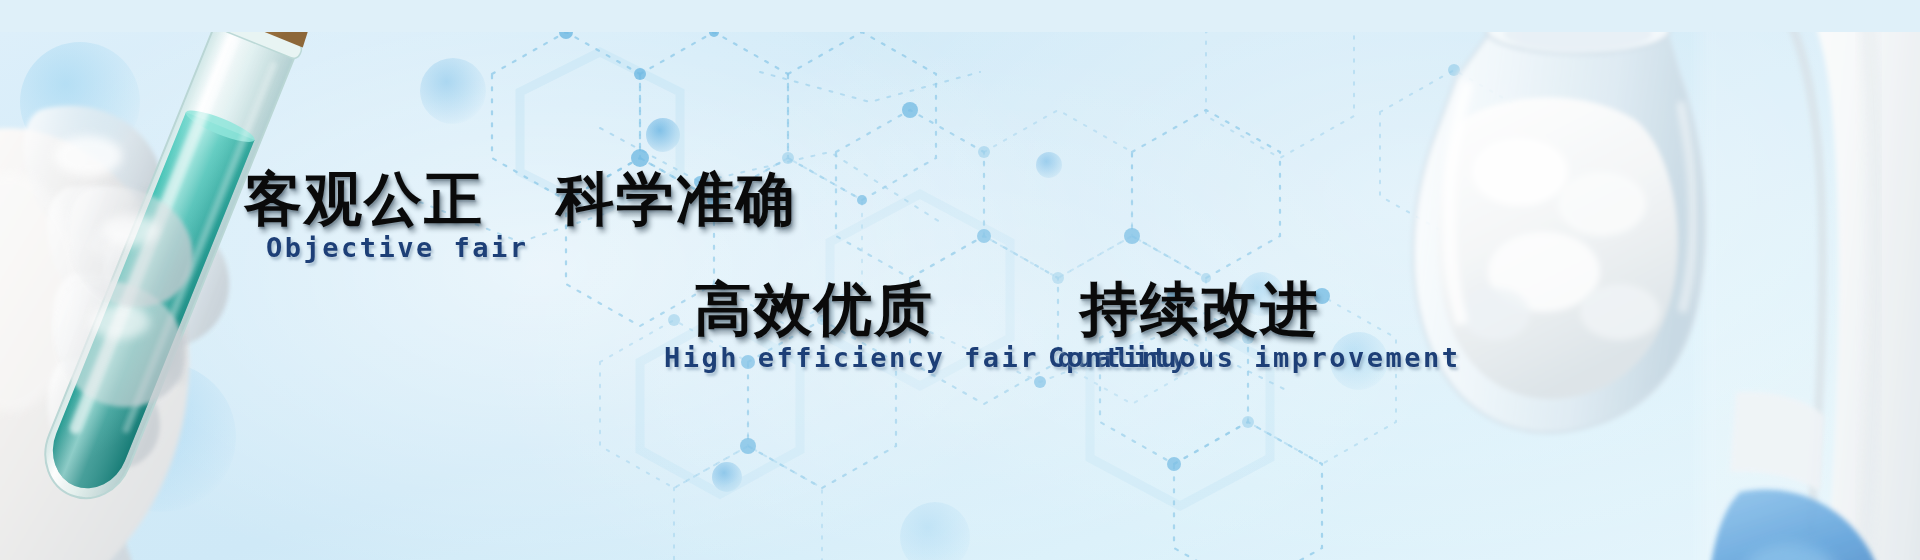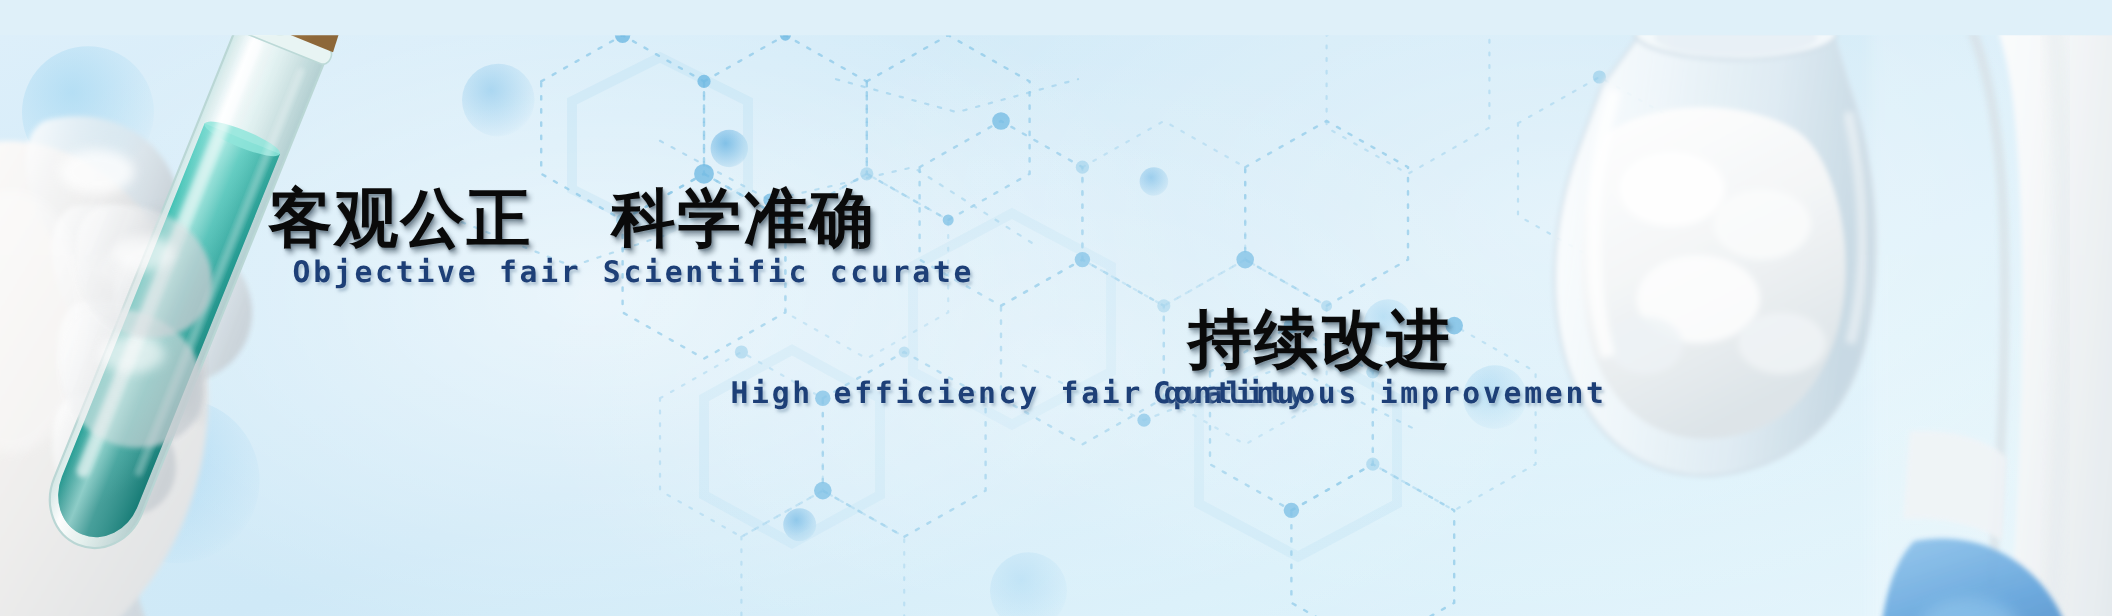--- a/index.html
+++ b/index.html
@@ -349,21 +349,21 @@
   </svg>
 
   <div class="sheen"></div>
 
   <div class="text-layer">
 
     <div class="slogan cn-big" id="sl-1">客观公正</div>
     <div class="subtitle" id="sb-1">Objective fair</div>
 
     <div class="slogan cn-big" id="sl-2">科学准确</div>
-    <div class="subtitle" id="sb-2">Scientific ccurate</div>
-
+
+    <div class="slogan cn-big" id="sl-3">高效优质</div>
     <div class="subtitle" id="sb-3">High efficiency fair quality</div>
 
     <div class="slogan cn-big" id="sl-4">持续改进</div>
     <div class="subtitle" id="sb-4">Continuous improvement</div>
 
   </div>
 </div>
 
 </body></html>

